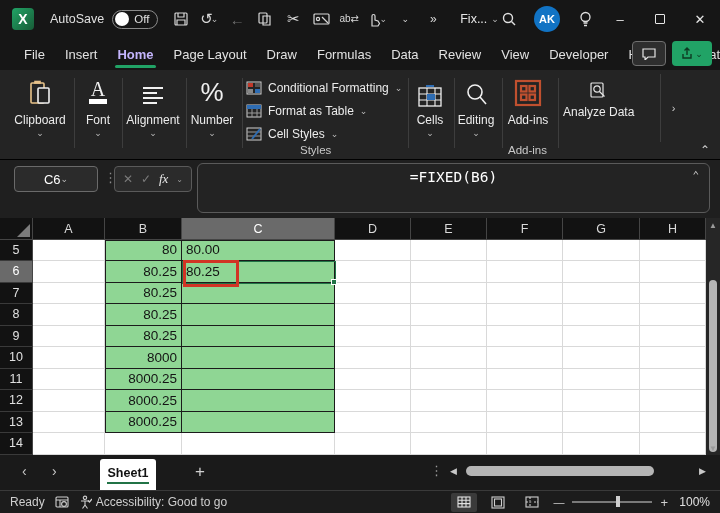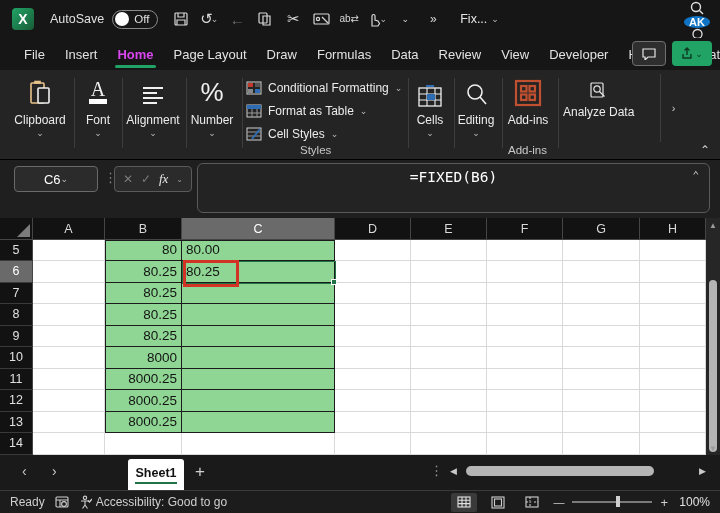--- a/index.html
+++ b/index.html
@@ -18,34 +18,34 @@
     display:flex; align-items:center; padding:1px; }
   .toggle .knob { width:14px; height:14px; border-radius:50%; background:#fff; margin-left:1px; }
   .toggle .state { font-size:11.5px; color:#e0e0e0; margin-left:5px; }
   .qat { display:flex; align-items:center; margin-left:10px; gap:2px; }
   .qat-btn { width:26px; height:26px; display:flex; align-items:center; justify-content:center;
     border-radius:4px; color:#d8d8d8; font-size:15px; }
   .qat-btn svg { display:block; }
   .qat-btn.disabled { color:#6e6e6e; }
   .mini-chev { font-size:9px; color:#bdbdbd; margin-left:-2px; }
   .doc-dd { display:flex; align-items:center; margin-left:14px; color:#e6e6e6; font-size:12.5px; gap:6px; }
-  .tb-right { position:absolute; right:0; top:0; height:38px; display:flex; align-items:center;flex-direction:column; }
+  .tb-right { position:absolute; right:0; top:0; height:38px; display:flex; align-items:center; }
   .tb-ic { width:30px; height:30px; display:flex; align-items:center; justify-content:center; color:#e0e0e0; }
   .avatar { width:26px; height:26px; border-radius:50%; background:#1173C4; color:#fff;
     font-size:11px; font-weight:bold; display:flex; align-items:center; justify-content:center; margin:0 10px; }
   .win-btn { width:40px; height:38px; display:flex; align-items:center; justify-content:center; color:#e6e6e6; font-size:13px; }
   .max-square { width:10px; height:10px; border:1.3px solid #e6e6e6; border-radius:1px; }
 
   
   #menubar { position:absolute; left:0; top:38px; width:720px; height:32px; background:#161616;
     display:flex; align-items:center; }
   #menu-tabs { display:flex; align-items:center; height:100%; margin-left:14px; }
   .menu-tab { position:relative; height:100%; display:flex; align-items:center;
     padding:0 10px; font-size:13px; color:#e2e2e2; white-space:nowrap; }
-  .menu-tab.active { font-weight:bold; color:#d946ef; }
+  .menu-tab.active { font-weight:bold; color:#c4b5fd; }
   .menu-tab.active::after { content:""; position:absolute; left:8px; right:8px; bottom:2px;
     height:3px; background:#21A366; border-radius:2px; }
   .menu-right { position:absolute; right:8px; top:41px; display:flex; gap:6px; }
   .comment-btn { width:34px; height:25px; border:1px solid #6f6f6f; background:#2e2e2e;
     border-radius:4px; display:flex; align-items:center; justify-content:center; }
   .share-btn { width:40px; height:25px; background:#21A366; border-radius:4px;
     display:flex; align-items:center; justify-content:center; color:#0d2b1b; gap:2px; }
 
   
   #ribbon { position:absolute; left:0; top:70px; width:720px; height:90px; background:#242424;
@@ -114,21 +114,21 @@
   
   .vscroll { position:absolute; right:0; top:0; width:14px; height:237px; background:#262626;
     display:flex; flex-direction:column; align-items:center; }
   .vscroll .arr { color:#9a9a9a; font-size:8px; height:14px; display:flex; align-items:center; }
   .vthumb { position:absolute; top:62px; left:3px; width:8px; height:172px; background:#b5b5b5; border-radius:4px; }
 
   
   #tabbar { position:absolute; left:0; top:455px; width:720px; height:35px; background:#1a1a1a; }
   .sheet-nav { position:absolute; top:8px; color:#c9c9c9; font-size:14px; }
   .sheet-tab { position:absolute; left:100px; top:4px; width:56px; height:31px; background:#fff;
-    border-radius:3px 3px 0 0; display:flex; flex-direction:column; align-items:center; justify-content:center;margin-left:28px; }
+    border-radius:3px 3px 0 0; display:flex; flex-direction:column; align-items:center; justify-content:center; }
   .sheet-tab .lbl { color:#111; font-size:12.5px; font-weight:bold; }
   .sheet-tab .under { width:42px; height:2px; background:#217346; margin-top:2px; }
   .add-sheet { position:absolute; left:188px; top:5px; color:#d0d0d0; font-size:17px; width:24px; height:24px;
     display:flex; align-items:center; justify-content:center; }
   .hs-dots { position:absolute; left:430px; top:8px; color:#9a9a9a; font-size:13px; }
   .hscroll { position:absolute; left:450px; top:6px; width:256px; height:20px; display:flex; align-items:center; }
   .hscroll .arr { color:#c9c9c9; font-size:9px; width:14px; }
   .hthumb { width:188px; height:10px; background:#b5b5b5; border-radius:5px; margin-left:2px; }
 
   

